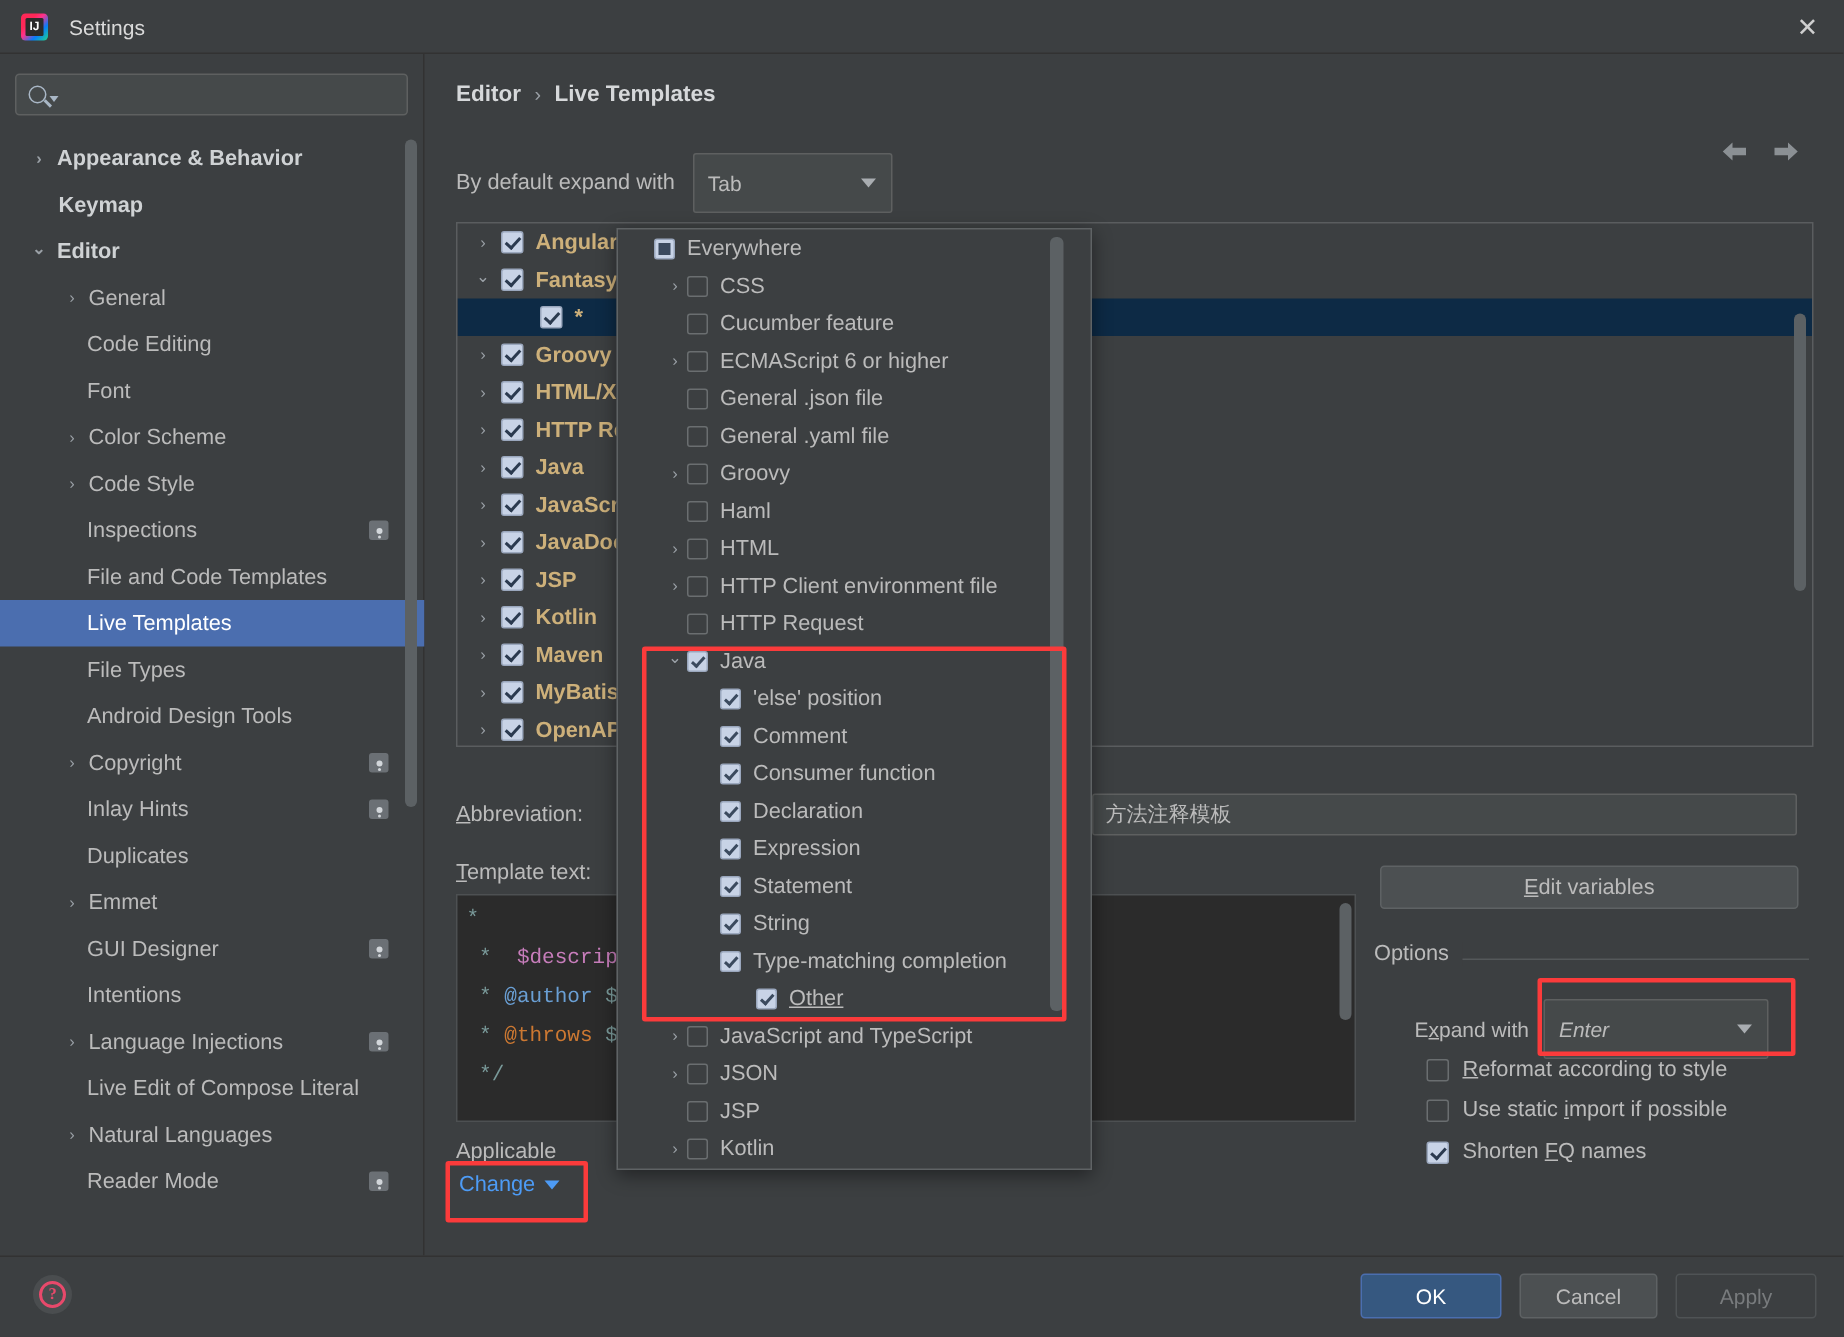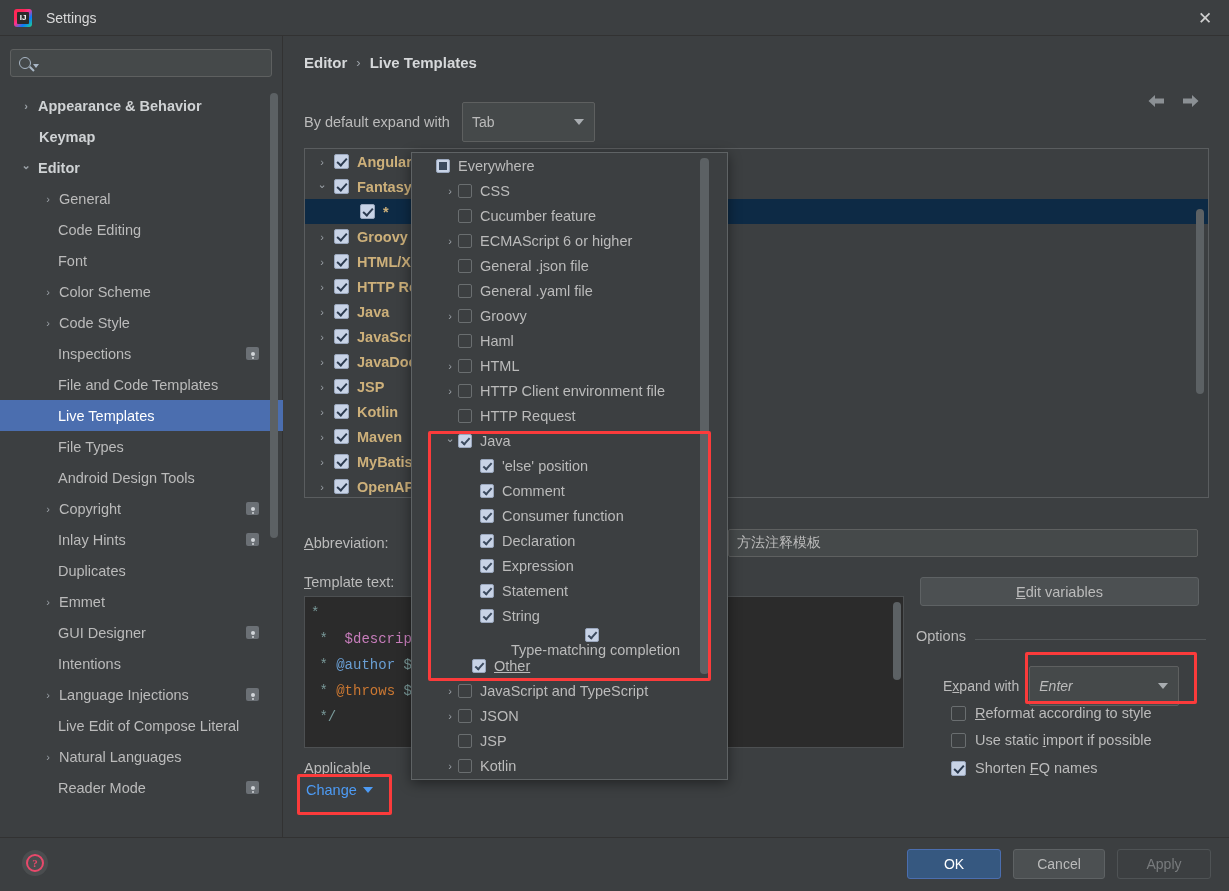--- a/index.html
+++ b/index.html
@@ -620,26 +620,26 @@
       <div class="prow" style="padding-left: 52px;">
         <span class="parrow"></span>
         <span class="pcb on"></span>
         <span class="plabel">Statement</span>
       </div>
       <div class="prow" style="padding-left: 52px;">
         <span class="parrow"></span>
         <span class="pcb on"></span>
         <span class="plabel">String</span>
       </div>
-      <div class="prow" style="padding-left: 52px; flex-direction: column;">
+      <div class="prow" style="padding-left: 52px;">
         <span class="parrow"></span>
         <span class="pcb on"></span>
         <span class="plabel">Type-matching completion</span>
       </div>
-      <div class="prow" style="padding-left: 44px; text-decoration: underline;">
+      <div class="prow" style="padding-left: 76px; text-decoration: underline;">
         <span class="parrow"></span>
         <span class="pcb on"></span>
         <span class="plabel">Other</span>
       </div>
       <div class="prow" style="padding-left: 30px;">
         <span class="parrow">›</span>
         <span class="pcb"></span>
         <span class="plabel">JavaScript and TypeScript</span>
       </div>
       <div class="prow" style="padding-left: 30px;">

